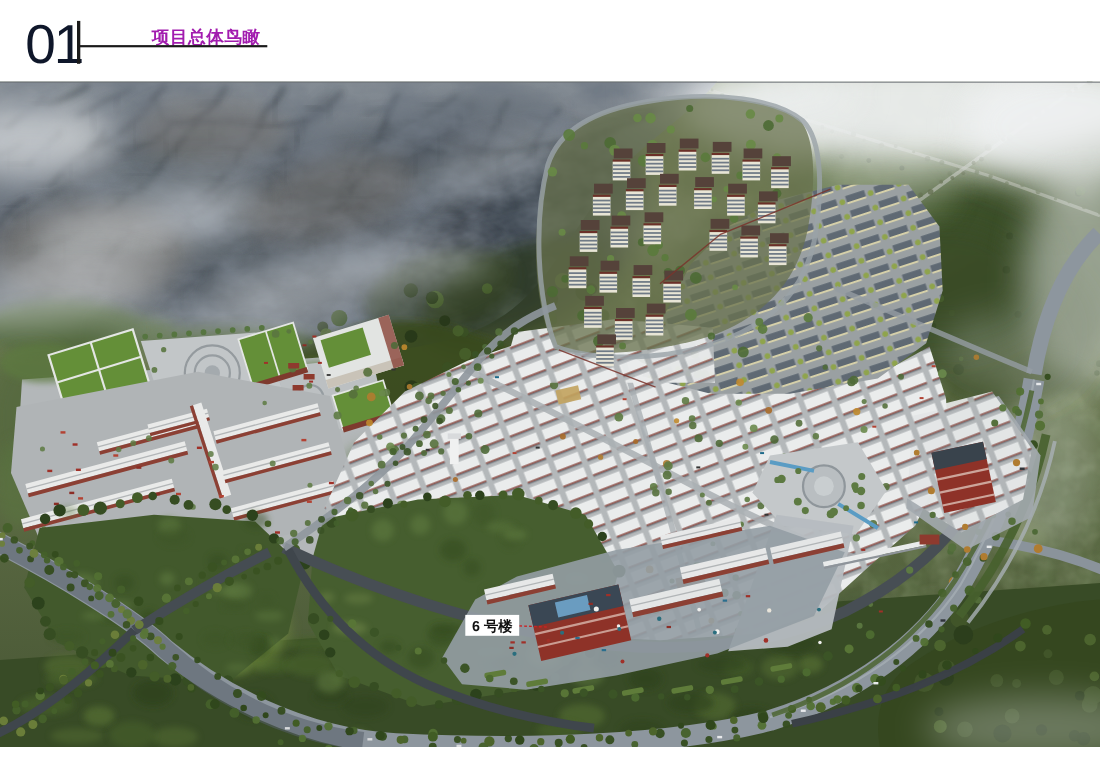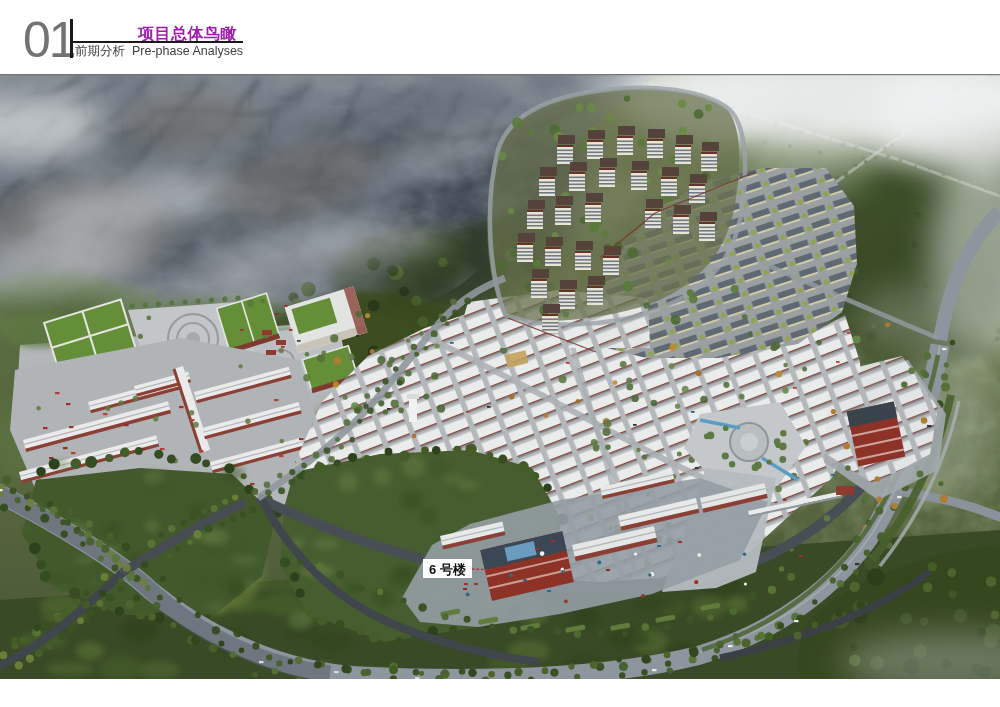--- a/index.html
+++ b/index.html
@@ -1,26 +1,25 @@
 <!DOCTYPE html>
 <html><head><meta charset="utf-8"><style>
 html,body{margin:0;padding:0;background:#fff;width:1000px;height:707px;overflow:hidden;font-family:"Liberation Sans",sans-serif;}
-.num{position:absolute;left:23px;top:11px;font-size:50px;color:#737373;letter-spacing:-2px;}
+.num{position:absolute;left:23px;top:11px;font-size:50px;color:#0f172a;letter-spacing:-2px;}
 .vbar{position:absolute;left:70px;top:19px;width:2.5px;height:39px;background:#1a1a1a;}
 .t1{position:absolute;left:138px;top:24px;font-size:16px;font-weight:bold;color:#a21caf;letter-spacing:0.5px;}
 .hline{position:absolute;left:72px;top:40.5px;width:171px;height:2.2px;background:#1a1a1a;}
 .t2{position:absolute;left:75px;top:43px;font-size:12.5px;color:#3f3f41;}
 </style></head><body>
 
 <div style="position:absolute;left:0;top:0;width:1000px;height:74px;background:#fff;">
 <div class="num">01</div>
 <div class="vbar"></div>
 <div class="t1">项目总体鸟瞰</div>
 <div class="hline"></div>
-<div class="t2">前期分析&nbsp;&nbsp;Pre-phase Analyses</div>
 </div>
 
 <svg width="1000" height="605" viewBox="0 74 1000 605" style="position:absolute;left:0;top:74px;">
 <defs>
 <filter id="b3" x="-50%" y="-50%" width="200%" height="200%">
         <feGaussianBlur stdDeviation="3"></feGaussianBlur>
       </filter>
 <filter id="b6" x="-50%" y="-50%" width="200%" height="200%">
         <feGaussianBlur stdDeviation="6"></feGaussianBlur>
       </filter>

